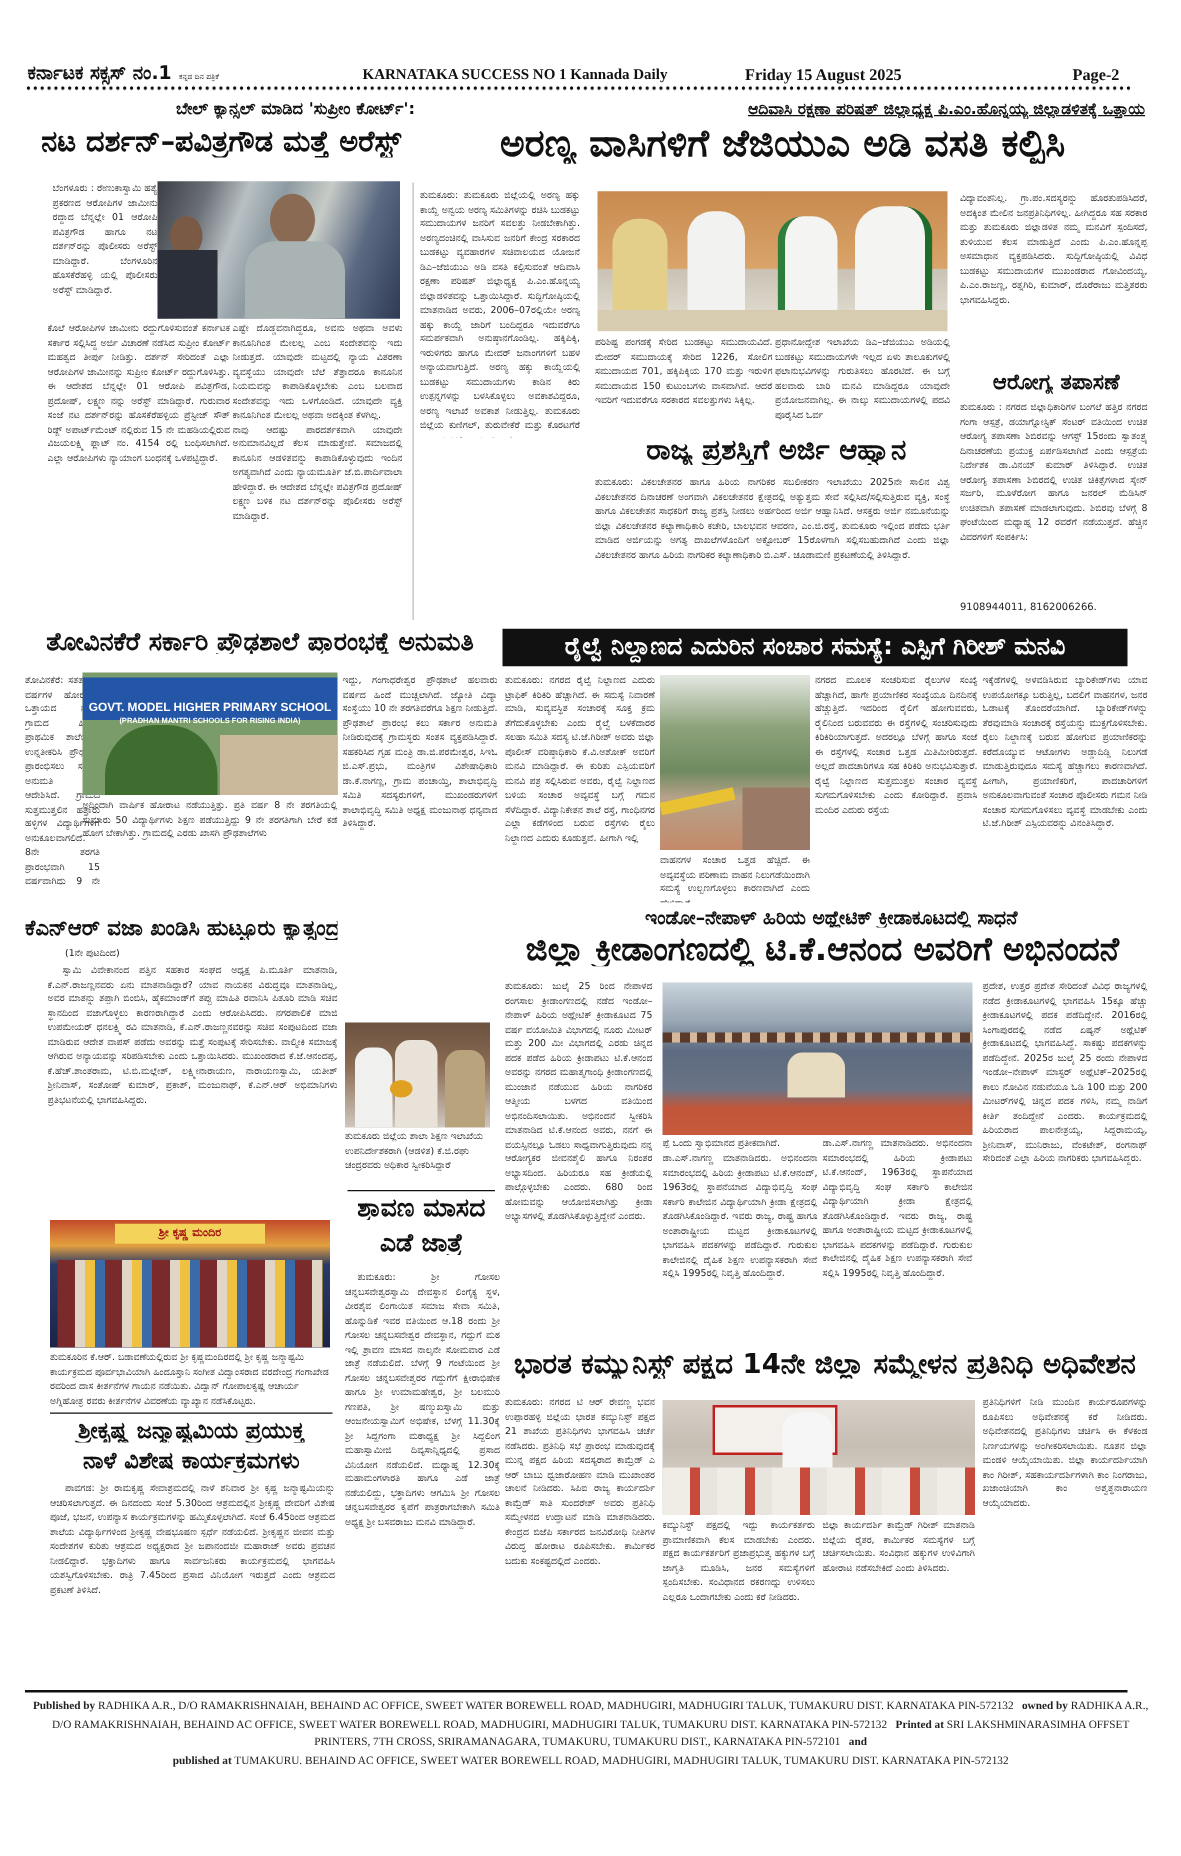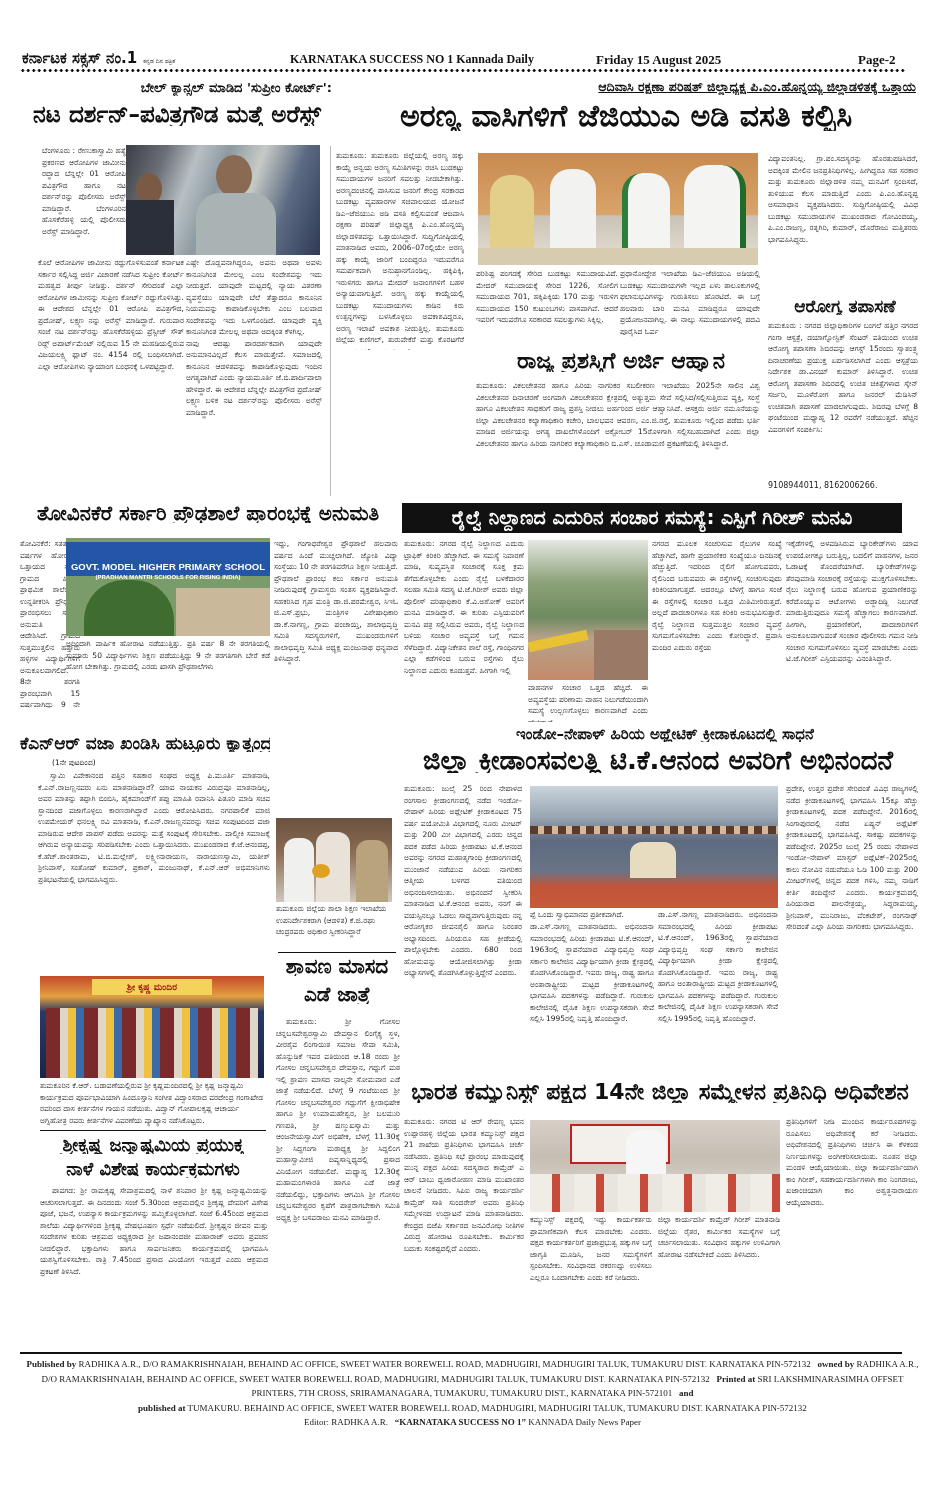--- a/index.html
+++ b/index.html
@@ -103,21 +103,21 @@
 <div class="photo" style="left:276px;top:818px;width:116px;height:84px;background:linear-gradient(180deg,#6a5240 0%,#8a6a52 40%,#cfc7bd 100%)">
   <div style="position:absolute;left:8px;top:20px;width:30px;height:64px;border-radius:12px 12px 0 0;background:#f0f0ee"></div>
   <div style="position:absolute;left:40px;top:14px;width:34px;height:70px;border-radius:12px 12px 0 0;background:#e8e2d8"></div>
   <div style="position:absolute;left:36px;top:46px;width:18px;height:14px;border-radius:50%;background:#e0a020"></div>
   <div style="position:absolute;left:80px;top:22px;width:32px;height:62px;border-radius:12px 12px 0 0;background:#b9a37c"></div>
 </div>
 <div class="abs caption" style="left:276px;top:903px;width:120px;height:48px">ತುಮಕೂರು ಜಿಲ್ಲೆಯ ಶಾಲಾ ಶಿಕ್ಷಣ ಇಲಾಖೆಯ ಉಪನಿರ್ದೇಶಕರಾಗಿ (ಆಡಳಿತ) ಕೆ.ಜಿ.ರಘು ಚಂದ್ರರವರು ಅಧಿಕಾರ ಸ್ವೀಕರಿಸಿದ್ದಾರೆ</div>
 <div class="rule" style="left:278px;top:952px;width:118px;height:1px"></div>
 
 <div class="abs head" style="left:400px;top:727px;width:530px;font-size:15px">ಇಂಡೋ–ನೇಪಾಳ್ ಹಿರಿಯ ಅಥ್ಲೇಟಿಕ್ ಕ್ರೀಡಾಕೂಟದಲ್ಲಿ ಸಾಧನೆ</div>
-<div class="abs head" style="left:398px;top:747px;width:520px;font-size:26px">ಜಿಲ್ಲಾ ಕ್ರೀಡಾಂಸವಲತ್ಲಿ ಟಿ.ಕೆ.ಆನಂದ ಅವರಿಗೆ ಅಭಿನಂದನೆ</div>
+<div class="abs head" style="left:398px;top:747px;width:520px;font-size:26px">ಜಿಲ್ಲಾ ಕ್ರೀಡಾಂಗಣದಲ್ಲಿ ಟಿ.ಕೆ.ಆನಂದ ಅವರಿಗೆ ಅಭಿನಂದನೆ</div>
 <div class="abs body" style="left:404px;top:783px;width:118px;height:290px">ತುಮಕೂರು: ಜುಲೈ 25 ರಿಂದ ನೇಪಾಳದ ರಂಗಸಾಲ ಕ್ರೀಡಾಂಗಣದಲ್ಲಿ ನಡೆದ ಇಂಡೋ–ನೇಪಾಳ್ ಹಿರಿಯ ಅಥ್ಲೇಟಿಕ್ ಕ್ರೀಡಾಕೂಟದ 75 ವರ್ಷ ವಯೋಮಿತಿ ವಿಭಾಗದಲ್ಲಿ ನೂರು ಮೀಟರ್ ಮತ್ತು 200 ಮೀ ವಿಭಾಗದಲ್ಲಿ ಎರಡು ಚಿನ್ನದ ಪದಕ ಪಡೆದ ಹಿರಿಯ ಕ್ರೀಡಾಪಟು ಟಿ.ಕೆ.ಆನಂದ ಅವರನ್ನು ನಗರದ ಮಹಾತ್ಮಗಾಂಧಿ ಕ್ರೀಡಾಂಗಣದಲ್ಲಿ ಮುಂಜಾನೆ ನಡೆಯುವ ಹಿರಿಯ ನಾಗರಿಕರ ಆತ್ಮೀಯ ಬಳಗದ ವತಿಯಿಂದ ಅಭಿನಂದಿಸಲಾಯಿತು. ಅಭಿನಂದನೆ ಸ್ವೀಕರಿಸಿ ಮಾತನಾಡಿದ ಟಿ.ಕೆ.ಆನಂದ ಅವರು, ನನಗೆ ಈ ವಯಸ್ಸಿನಲ್ಲೂ ಓಡಲು ಸಾಧ್ಯವಾಗುತ್ತಿರುವುದು ನನ್ನ ಆರೋಗ್ಯಕರ ಜೀವನಶೈಲಿ ಹಾಗೂ ನಿರಂತರ ಅಭ್ಯಾಸದಿಂದ. ಹಿರಿಯರೂ ಸಹ ಕ್ರೀಡೆಯಲ್ಲಿ ಪಾಲ್ಗೊಳ್ಳಬೇಕು ಎಂದರು. 680 ರಿಂದ ಹೋಮವನ್ನು ಆಯೋಜಿಸಲಾಗಿತ್ತು ಕ್ರೀಡಾ ಅಭ್ಯಾಸಗಳಲ್ಲಿ ತೊಡಗಿಸಿಕೊಳ್ಳುತ್ತಿದ್ದೇನೆ ಎಂದರು.</div>
 <div class="photo" style="left:530px;top:786px;width:248px;height:122px;background:linear-gradient(180deg,#c9d4dc 0%,#9aa7b4 25%,#5d6a80 45%,#6a7486 70%,#c0553a 82%,#c55a3c 100%)">
   <div style="position:absolute;left:100px;top:56px;width:46px;height:36px;border-radius:12px 12px 0 0;background:#e8dcc0"></div>
   <div style="position:absolute;left:0;top:40px;width:248px;height:8px;background:repeating-linear-gradient(90deg,#5a3a2a 0 8px,#d8b89a 8px 14px)"></div>
 </div>
 <div class="abs caption" style="left:530px;top:909px;width:120px;height:12px">ಪ್ಪೆ ಒಂದು ಸ್ವಾಭಿಮಾನದ ಪ್ರತೀಕವಾಗಿದೆ.</div>
 <div class="abs body" style="left:530px;top:921px;width:124px;height:150px">ಡಾ.ಎಸ್.ನಾಗಣ್ಣ ಮಾತನಾಡಿದರು. ಅಭಿನಂದನಾ ಸಮಾರಂಭದಲ್ಲಿ ಹಿರಿಯ ಕ್ರೀಡಾಪಟು ಟಿ.ಕೆ.ಆನಂದ್, 1963ರಲ್ಲಿ ಸ್ಥಾಪನೆಯಾದ ವಿದ್ಯಾಭಿವೃದ್ಧಿ ಸಂಘ ಸರ್ಕಾರಿ ಕಾಲೇಜಿನ ವಿದ್ಯಾರ್ಥಿಯಾಗಿ ಕ್ರೀಡಾ ಕ್ಷೇತ್ರದಲ್ಲಿ ತೊಡಗಿಸಿಕೊಂಡಿದ್ದಾರೆ. ಇವರು ರಾಜ್ಯ, ರಾಷ್ಟ್ರ ಹಾಗೂ ಅಂತಾರಾಷ್ಟ್ರೀಯ ಮಟ್ಟದ ಕ್ರೀಡಾಕೂಟಗಳಲ್ಲಿ ಭಾಗವಹಿಸಿ ಪದಕಗಳನ್ನು ಪಡೆದಿದ್ದಾರೆ. ಗುರುಕುಲ ಕಾಲೇಜಿನಲ್ಲಿ ದೈಹಿಕ ಶಿಕ್ಷಣ ಉಪನ್ಯಾಸಕರಾಗಿ ಸೇವೆ ಸಲ್ಲಿಸಿ 1995ರಲ್ಲಿ ನಿವೃತ್ತಿ ಹೊಂದಿದ್ದಾರೆ.</div>
 <div class="abs body" style="left:658px;top:909px;width:120px;height:162px">ಡಾ.ಎಸ್.ನಾಗಣ್ಣ ಮಾತನಾಡಿದರು. ಅಭಿನಂದನಾ ಸಮಾರಂಭದಲ್ಲಿ ಹಿರಿಯ ಕ್ರೀಡಾಪಟು ಟಿ.ಕೆ.ಆನಂದ್, 1963ರಲ್ಲಿ ಸ್ಥಾಪನೆಯಾದ ವಿದ್ಯಾಭಿವೃದ್ಧಿ ಸಂಘ ಸರ್ಕಾರಿ ಕಾಲೇಜಿನ ವಿದ್ಯಾರ್ಥಿಯಾಗಿ ಕ್ರೀಡಾ ಕ್ಷೇತ್ರದಲ್ಲಿ ತೊಡಗಿಸಿಕೊಂಡಿದ್ದಾರೆ. ಇವರು ರಾಜ್ಯ, ರಾಷ್ಟ್ರ ಹಾಗೂ ಅಂತಾರಾಷ್ಟ್ರೀಯ ಮಟ್ಟದ ಕ್ರೀಡಾಕೂಟಗಳಲ್ಲಿ ಭಾಗವಹಿಸಿ ಪದಕಗಳನ್ನು ಪಡೆದಿದ್ದಾರೆ. ಗುರುಕುಲ ಕಾಲೇಜಿನಲ್ಲಿ ದೈಹಿಕ ಶಿಕ್ಷಣ ಉಪನ್ಯಾಸಕರಾಗಿ ಸೇವೆ ಸಲ್ಲಿಸಿ 1995ರಲ್ಲಿ ನಿವೃತ್ತಿ ಹೊಂದಿದ್ದಾರೆ.</div>
 <div class="abs body" style="left:786px;top:783px;width:132px;height:290px">ಪ್ರದೇಶ, ಉತ್ತರ ಪ್ರದೇಶ ಸೇರಿದಂತೆ ವಿವಿಧ ರಾಜ್ಯಗಳಲ್ಲಿ ನಡೆದ ಕ್ರೀಡಾಕೂಟಗಳಲ್ಲಿ ಭಾಗವಹಿಸಿ 15ಕ್ಕೂ ಹೆಚ್ಚು ಕ್ರೀಡಾಕೂಟಗಳಲ್ಲಿ ಪದಕ ಪಡೆದಿದ್ದೇನೆ. 2016ರಲ್ಲಿ ಸಿಂಗಾಪುರದಲ್ಲಿ ನಡೆದ ಏಷ್ಯನ್ ಅಥ್ಲೆಟಿಕ್ ಕ್ರೀಡಾಕೂಟದಲ್ಲಿ ಭಾಗವಹಿಸಿದ್ದೆ. ಸಾಕಷ್ಟು ಪದಕಗಳನ್ನು ಪಡೆದಿದ್ದೇನೆ. 2025ರ ಜುಲೈ 25 ರಂದು ನೇಪಾಳದ ಇಂಡೋ–ನೇಪಾಳ್ ಮಾಸ್ಟರ್ ಅಥ್ಲೆಟಿಕ್–2025ರಲ್ಲಿ ಕಾಲು ನೋವಿನ ನಡುವೆಯೂ ಓಡಿ 100 ಮತ್ತು 200 ಮೀಟರ್‌ಗಳಲ್ಲಿ ಚಿನ್ನದ ಪದಕ ಗಳಿಸಿ, ನಮ್ಮ ನಾಡಿಗೆ ಕೀರ್ತಿ ತಂದಿದ್ದೇನೆ ಎಂದರು. ಕಾರ್ಯಕ್ರಮದಲ್ಲಿ ಹಿರಿಯರಾದ ಪಾಲನೇತ್ರಯ್ಯ, ಸಿದ್ದರಾಮಯ್ಯ, ಶ್ರೀನಿವಾಸ್, ಮುನಿರಾಜು, ವೆಂಕಟೇಶ್, ರಂಗನಾಥ್ ಸೇರಿದಂತೆ ಎಲ್ಲಾ ಹಿರಿಯ ನಾಗರಿಕರು ಭಾಗವಹಿಸಿದ್ದರು.</div>
 
@@ -144,14 +144,13 @@
   <div style="position:absolute;left:0;top:54px;width:250px;height:38px;background:repeating-linear-gradient(90deg,#f0ece6 0 22px,#c84a3a 22px 30px,#e8e4de 30px 44px)"></div>
 </div>
 <div class="abs body" style="left:530px;top:1214px;width:122px;height:130px">ಕಮ್ಯುನಿಸ್ಟ್ ಪಕ್ಷದಲ್ಲಿ ಇದ್ದು ಕಾರ್ಯಕರ್ತರು ಪ್ರಾಮಾಣಿಕವಾಗಿ ಕೆಲಸ ಮಾಡಬೇಕು ಎಂದರು. ಪಕ್ಷದ ಕಾರ್ಯಕರ್ತರಿಗೆ ಪ್ರಜಾಪ್ರಭುತ್ವ ಹಕ್ಕುಗಳ ಬಗ್ಗೆ ಜಾಗೃತಿ ಮೂಡಿಸಿ, ಜನರ ಸಮಸ್ಯೆಗಳಿಗೆ ಸ್ಪಂದಿಸಬೇಕು. ಸಂವಿಧಾನದ ರಕರಣದ್ನು ಉಳಿಸಲು ಎಲ್ಲರೂ ಒಂದಾಗಬೇಕು ಎಂದು ಕರೆ ನೀಡಿದರು.</div>
 <div class="abs body" style="left:658px;top:1214px;width:122px;height:130px">ಜಿಲ್ಲಾ ಕಾರ್ಯದರ್ಶಿ ಕಾಮ್ರೆಡ್ ಗಿರೀಶ್ ಮಾತನಾಡಿ ಜಿಲ್ಲೆಯ ರೈತರ, ಕಾರ್ಮಿಕರ ಸಮಸ್ಯೆಗಳ ಬಗ್ಗೆ ಚರ್ಚಿಸಲಾಯಿತು. ಸಂವಿಧಾನ ಹಕ್ಕುಗಳ ಉಳಿವಿಗಾಗಿ ಹೋರಾಟ ನಡೆಸಬೇಕಿದೆ ಎಂದು ತಿಳಿಸಿದರು.</div>
 <div class="abs body" style="left:786px;top:1116px;width:132px;height:230px">ಪ್ರತಿನಿಧಿಗಳಿಗೆ ನೀಡಿ ಮುಂದಿನ ಕಾರ್ಯರೂಪಗಳನ್ನು ರೂಪಿಸಲು ಅಧಿವೇಶನಕ್ಕೆ ಕರೆ ನೀಡಿದರು. ಅಧಿವೇಶನದಲ್ಲಿ ಪ್ರತಿನಿಧಿಗಳು ಚರ್ಚಿಸಿ ಈ ಕೆಳಕಂಡ ನಿರ್ಣಯಗಳನ್ನು ಅಂಗೀಕರಿಸಲಾಯಿತು. ನೂತನ ಜಿಲ್ಲಾ ಮಂಡಳಿ ಆಯ್ಕೆಯಾಯಿತು. ಜಿಲ್ಲಾ ಕಾರ್ಯದರ್ಶಿಯಾಗಿ ಕಾಂ ಗಿರೀಶ್, ಸಹಕಾರ್ಯದರ್ಶಿಗಳಾಗಿ ಕಾಂ ನಿಂಗರಾಜು, ಖಜಾಂಚಿಯಾಗಿ ಕಾಂ ಅಶ್ವತ್ಥನಾರಾಯಣ ಆಯ್ಕೆಯಾದರು.</div>
 
 <div class="rule" style="left:20px;top:1352px;width:882px;height:2px"></div>
 <div class="footer">
   <div><b>Published by</b> <span>RADHIKA A.R., D/O RAMAKRISHNAIAH, BEHAIND AC OFFICE, SWEET WATER BOREWELL ROAD, MADHUGIRI, MADHUGIRI TALUK, TUMAKURU DIST. KARNATAKA PIN-572132</span> &nbsp; <b>owned by</b> <span>RADHIKA A.R., D/O RAMAKRISHNAIAH, BEHAIND AC OFFICE, SWEET WATER BOREWELL ROAD, MADHUGIRI, MADHUGIRI TALUK, TUMAKURU DIST. KARNATAKA PIN-572132</span> &nbsp; <b>Printed at</b> <span>SRI LAKSHMINARASIMHA OFFSET PRINTERS, 7TH CROSS, SRIRAMANAGARA, TUMAKURU, TUMAKURU DIST., KARNATAKA PIN-572101</span> &nbsp; <b>and</b></div>
   <div><b>published at</b> <span>TUMAKURU. BEHAIND AC OFFICE, SWEET WATER BOREWELL ROAD, MADHUGIRI, MADHUGIRI TALUK, TUMAKURU DIST. KARNATAKA PIN-572132</span></div>
-  <div><span>Editor:</span> <span>RADHKA A.R.</span> &nbsp; <b>“KARNATAKA SUCCESS NO 1”</b> <span>KANNADA Daily News Paper</span></div>
 </div>
 
 </body></html>

